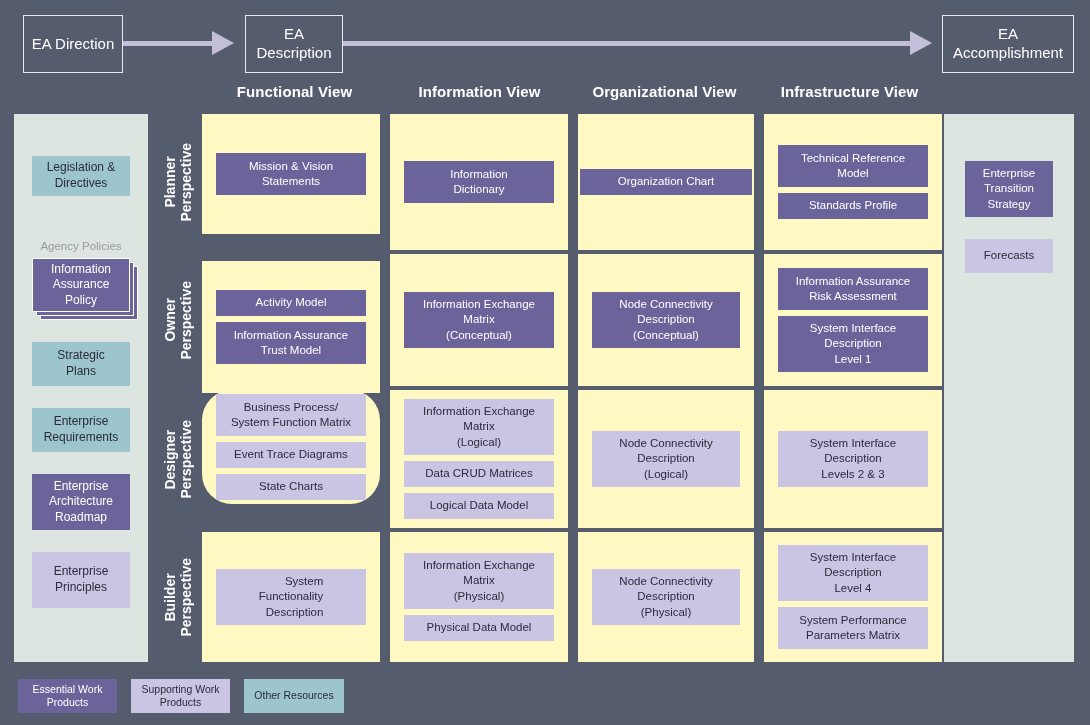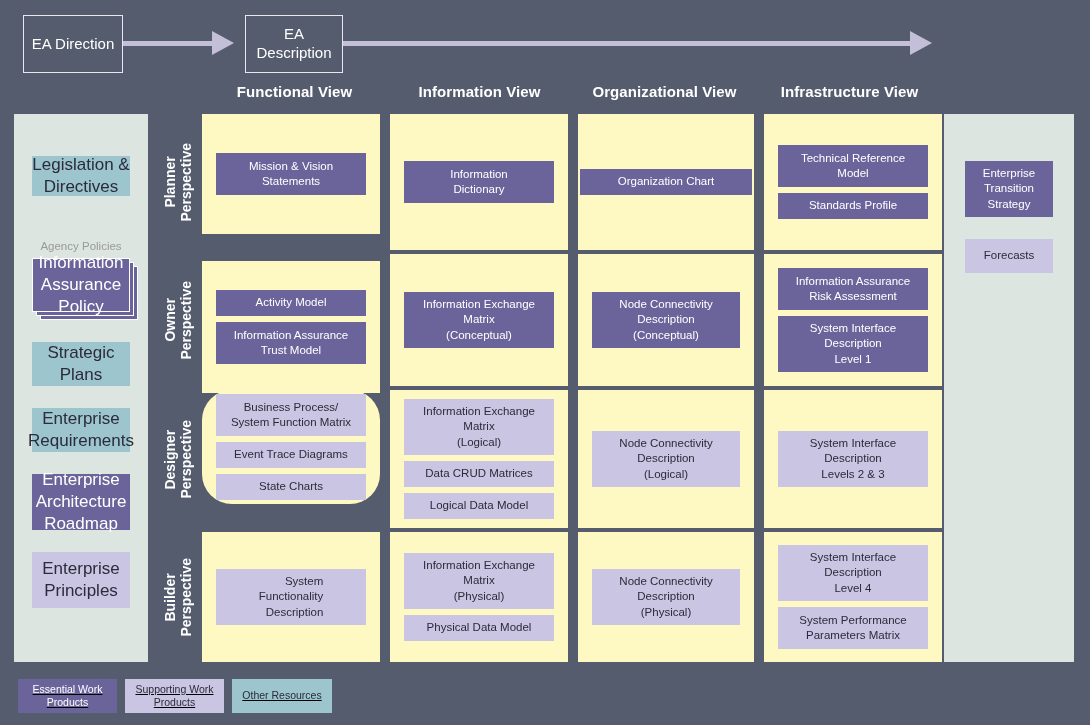--- a/index.html
+++ b/index.html
@@ -80,21 +80,21 @@
     flex-direction: column;
     align-items: center;
     padding-top: 42px;
   }
   .lp-item {
     width: 98px;
     display: flex;
     align-items: center;
     justify-content: center;
     text-align: center;
-    font-size: 17px;
+    font-size: 12px;
     line-height: 1.3;
   }
   .lp-label {
     width: 98px;
     color: #9a9a9a;
     font-size: 11.5px;
     text-align: center;
     margin-top: 22px;
     margin-bottom: 6px;
   }
@@ -185,22 +185,21 @@
     text-align: center;
     font-size: 11.5px;
     line-height: 1.32;
   }
 
   
   #legend {
     position: absolute;
     left: 18px; top: 679px;
     display: flex;
-    gap: 8px;
-    text-decoration: underline;
+    gap: 14px;
   }
   .legend-item {
     height: 34px;
     display: flex;
     align-items: center;
     justify-content: center;
     text-align: center;
     font-size: 10.5px;
     line-height: 1.28;
     padding: 0 6px;
@@ -218,20 +217,22 @@
 
   <div class="arrow-line" id="arrow1-line"></div>
   <div class="arrow-head" id="arrow1-head"></div>
 
   <div class="flow-box" id="flow-description">EA
 Description</div>
 
   <div class="arrow-line" id="arrow2-line"></div>
   <div class="arrow-head" id="arrow2-head"></div>
 
+  <div class="flow-box" id="flow-accomplishment">EA
+Accomplishment</div>
 </div>
 
 <div class="col-headers" id="col-headers">
     <div class="col-header">Functional View</div>
     <div class="col-header">Information View</div>
     <div class="col-header">Organizational View</div>
     <div class="col-header">Infrastructure View</div>
   </div>
 
 <div id="left-panel">

